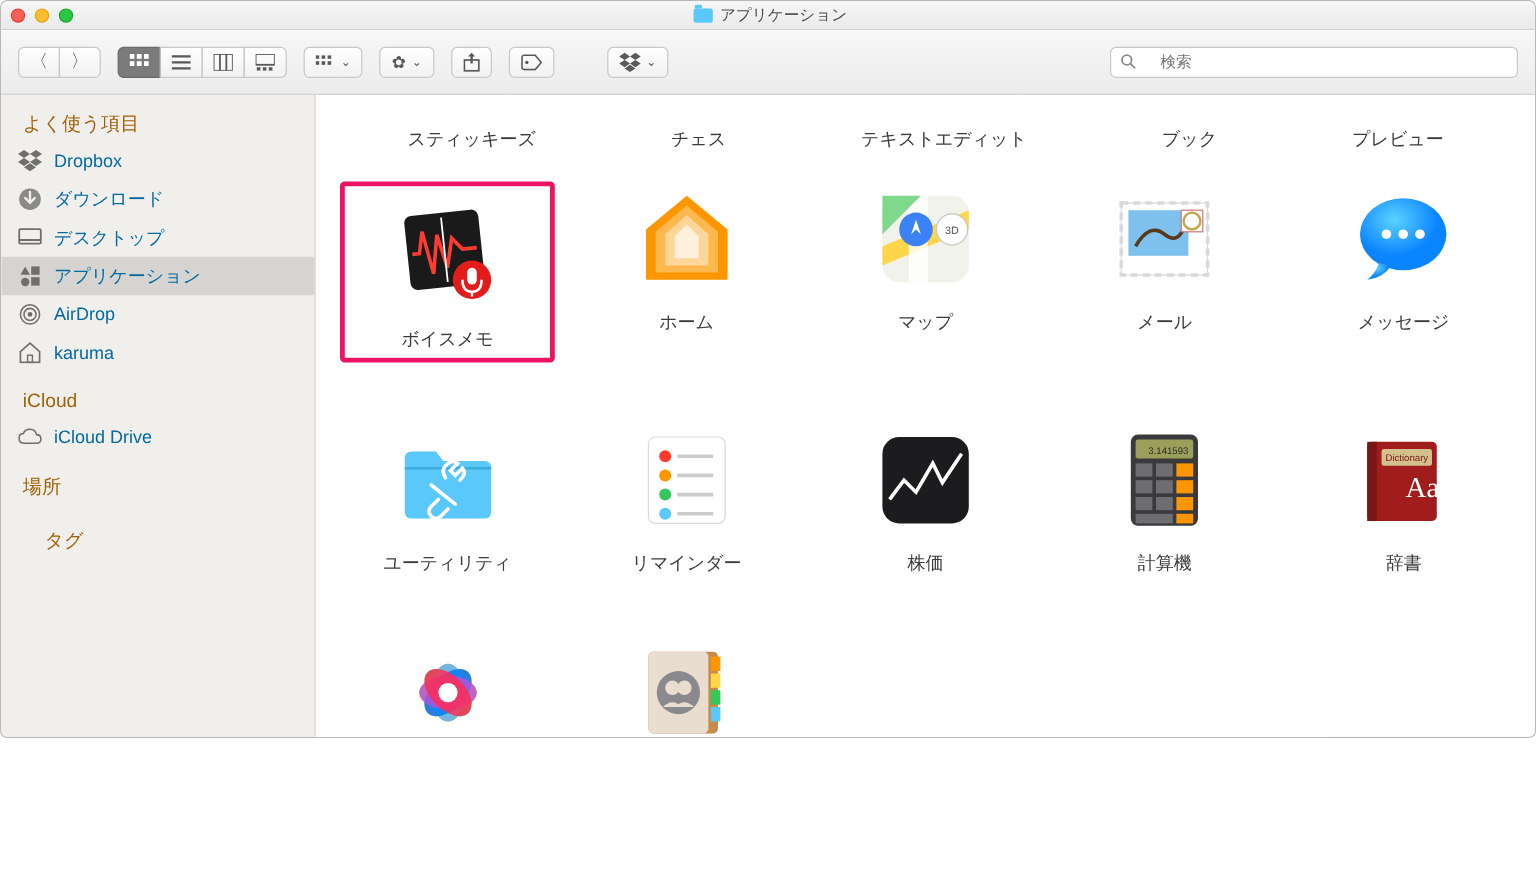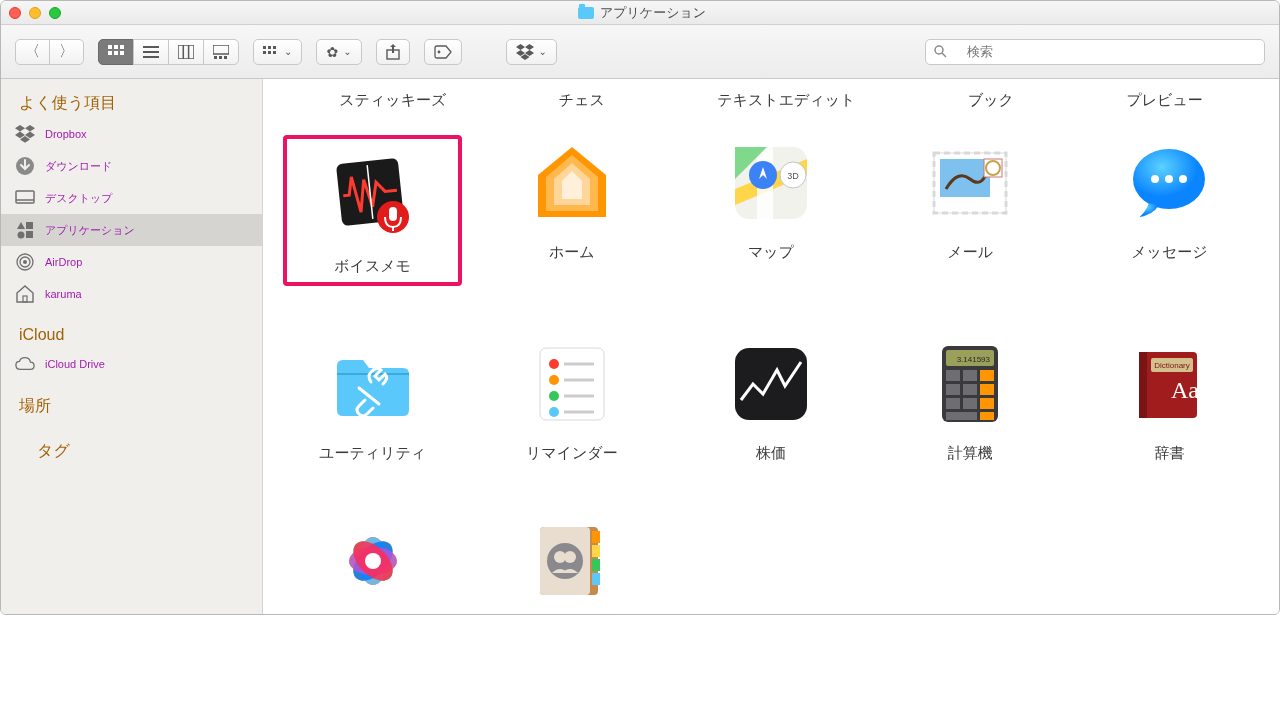--- a/index.html
+++ b/index.html
@@ -19,24 +19,24 @@
   .btn-group { display:flex; }
   .btn-group .btn { border-radius:0; margin-left:-1px;}
   .btn-group .btn:first-child{border-radius:5px 0 0 5px;margin-left:0;}
   .btn-group .btn:last-child{border-radius:0 5px 5px 0;}
   .btn.active{background:#7b7b7b;color:#fff;border-color:#6a6a6a;}
   .search { flex:0 0 340px; height:26px; background:#fff; border:1px solid #c8c8c8; border-radius:5px; display:flex; align-items:center; padding:0 8px; gap:20px; margin-left:auto;}
   .search input{border:none;outline:none;font-size:13px;flex:1;background:transparent;color:#555;}
   .body { flex:1; display:flex; overflow:hidden;}
   .sidebar { width:262px; background:#f1efec; border-right:1px solid #d6d4d1; padding-top:8px; overflow-y:auto;}
   .sb-header{font-size:16px;color:#a16207;padding:6px 18px 4px;}
-  .sb-item{display:flex;align-items:center;gap:10px;padding:6px 14px;font-size:11px;color:#a21caf;}
+  .sb-item{display:flex;align-items:center;gap:10px;padding:6px 14px;font-size:15px;color:#0369a1;}
   .sb-item.selected{background:#d6d4d0;}
   .sb-icon{width:20px;height:20px;display:flex;align-items:center;justify-content:center;color:#6f6f6f;}
-  .content{flex:1;overflow:auto;background:#fff;padding:12px 20px 40px;}
+  .content{flex:1;overflow:auto;background:#fff;padding:28px 20px 40px;}
   .trunc-row{display:flex;justify-content:space-around;color:#3a3a3a;font-size:15px;height:16px;overflow:hidden;margin-bottom:28px;}
   .grid{display:grid;grid-template-columns:repeat(5,1fr);row-gap:50px;column-gap:20px;}
   .app-tile{display:flex;flex-direction:column;align-items:center;gap:12px;position:relative;}
   .app-tile .label{font-size:15px;color:#3b3b3b;text-align:center;}
   .app-tile .iconbox{width:96px;height:96px;display:flex;align-items:center;justify-content:center;}
   .highlight{border:4px solid #ec1264;border-radius:4px;padding:10px 18px 6px;}
   
   .ico-svg{width:88px;height:88px;}
   .chev{font-size:15px;}
 </style>

